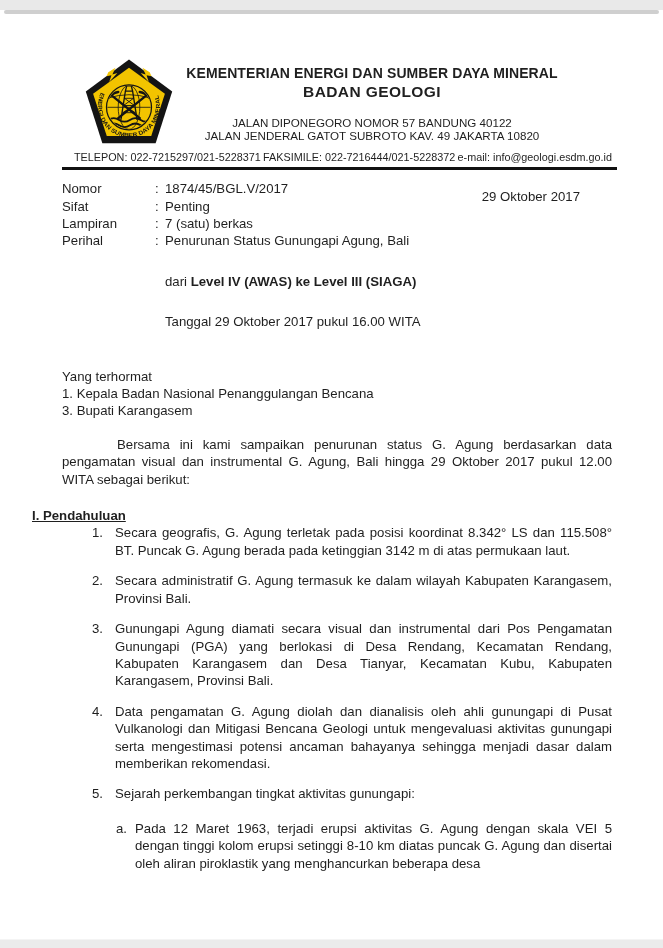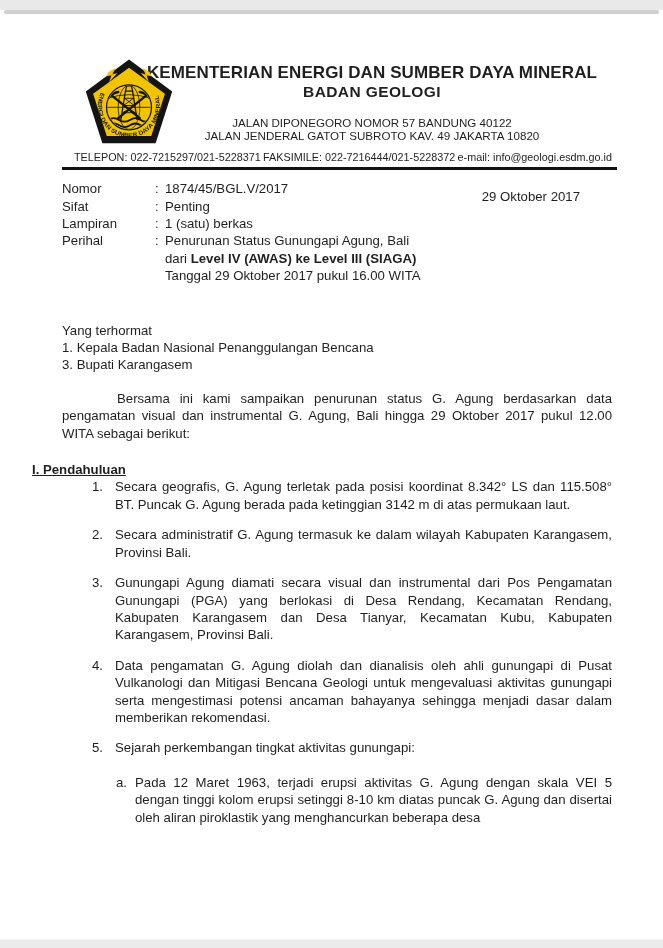--- a/index.html
+++ b/index.html
@@ -15,40 +15,40 @@
   .top-strip { position:absolute; top:0; left:0; right:0; height:10px; background:#e9e9e9; }
   .top-shadow { position:absolute; top:10px; left:4px; right:4px; height:4px; background:#cfcfcf; border-radius:3px; }
   .bottom-strip { position:absolute; bottom:0; left:0; right:0; height:9px; background:#ebebeb; border-top:1px solid #f4f4f4; }
 
   .page { position:absolute; top:14px; left:0; width:663px; }
 
   
   .letterhead { position:relative; padding-top:52px; }
   .logo { position:absolute; left:84px; top:43px; width:90px; height:97px; }
   .head-text { margin-left:142px; width:460px; text-align:center; }
-  .h-ministry, .h-republic { font-size:17px; font-weight:bold; line-height:14.6px; letter-spacing:0.1px; }
+  .h-ministry, .h-republic { font-size:14px; font-weight:bold; line-height:14.6px; letter-spacing:0.1px; }
   .h-agency { font-size:15.5px; font-weight:bold; line-height:18px; margin-top:2px; letter-spacing:0.4px; }
   .h-address { margin-top:15px; font-size:11.6px; line-height:13.8px; }
 
   .contact-row {
     margin:8px 51px 0 74px;
     display:flex; justify-content:space-between;
     font-size:10.8px; line-height:13px;
   }
   .head-rule { margin:3px 46px 0 62px; height:3px; background:#111; }
 
   
   .bodytext { font-size:13.2px; line-height:17.4px; }
 
   .meta { position:relative; margin:10px 51px 0 62px; }
   .mrow { display:flex; }
   .mlabel { flex:0 0 93px; }
   .mcolon { flex:0 0 10px; }
   .mdate { position:absolute; top:8px; right:32px; }
-  .mcont { margin-left:103px; }
+  .mcont { margin-left:103px;margin-top:23px; }
   .mbold { font-weight:bold; }
 
   .recipients { margin:37px 51px 0 62px; }
 
   .intro { margin:16px 51px 0 62px; text-align:justify; text-indent:55px; }
 
   .sec-heading { margin:19px 51px 0 32px; font-weight:bold;text-decoration:underline; }
 
   .numlist { margin:0 51px 0 62px; }
   .item { display:flex; margin-bottom:13px; }
@@ -146,21 +146,21 @@
       <span>1874/45/BGL.V/2017</span>
     </div>
     <div class="mrow">
       <span class="mlabel">Sifat</span>
       <span class="mcolon">:</span>
       <span>Penting</span>
     </div>
     <div class="mrow">
       <span class="mlabel">Lampiran</span>
       <span class="mcolon">:</span>
-      <span>1 (satu) berkas</span>
+      <span>7 (satu) berkas</span>
     </div>
     <div class="mrow">
       <span class="mlabel">Perihal</span>
       <span class="mcolon">:</span>
       <span>Penurunan Status Gunungapi Agung, Bali</span>
     </div>
     <div class="mcont"><span>dari </span><span class="mbold">Level IV (AWAS) ke Level III (SIAGA)</span></div>
     <div class="mcont">Tanggal 29 Oktober 2017 pukul 16.00 WITA</div>
   </div>
 

